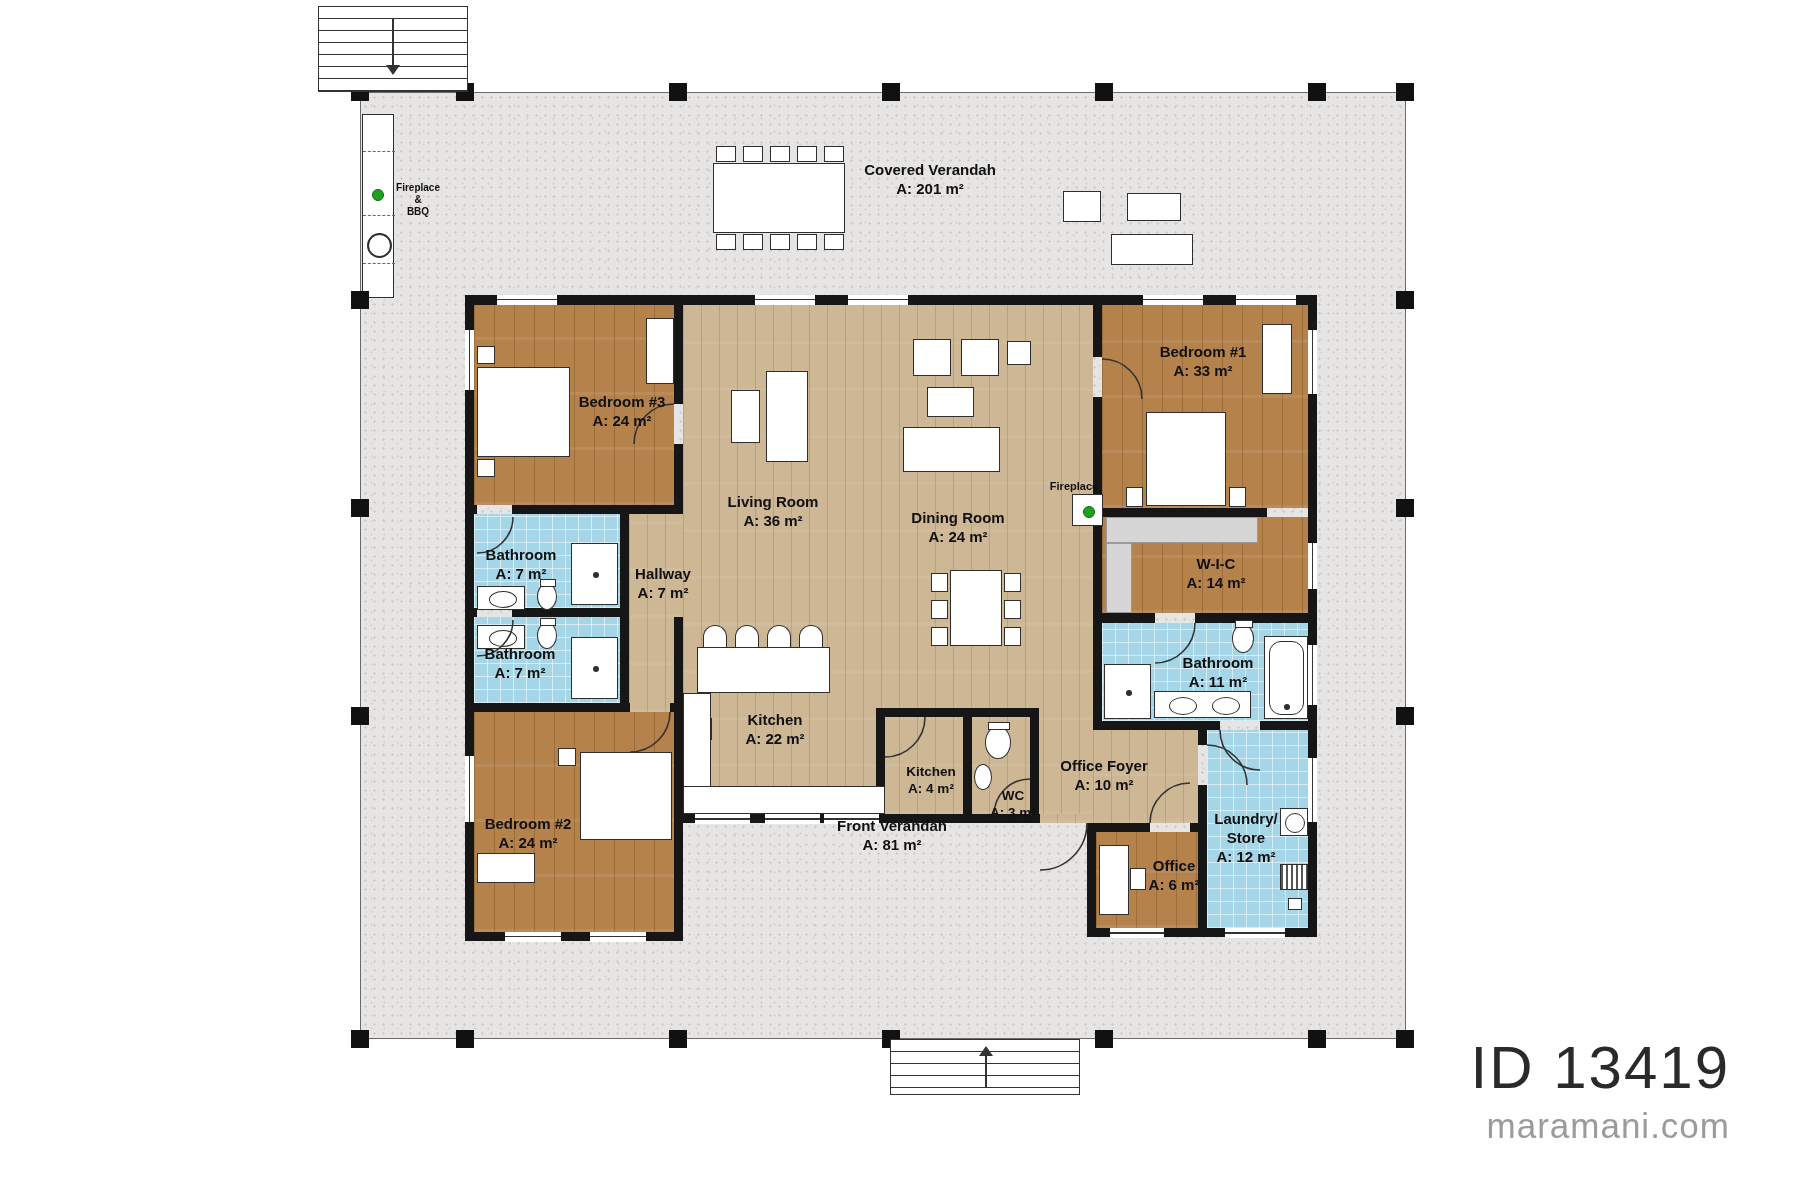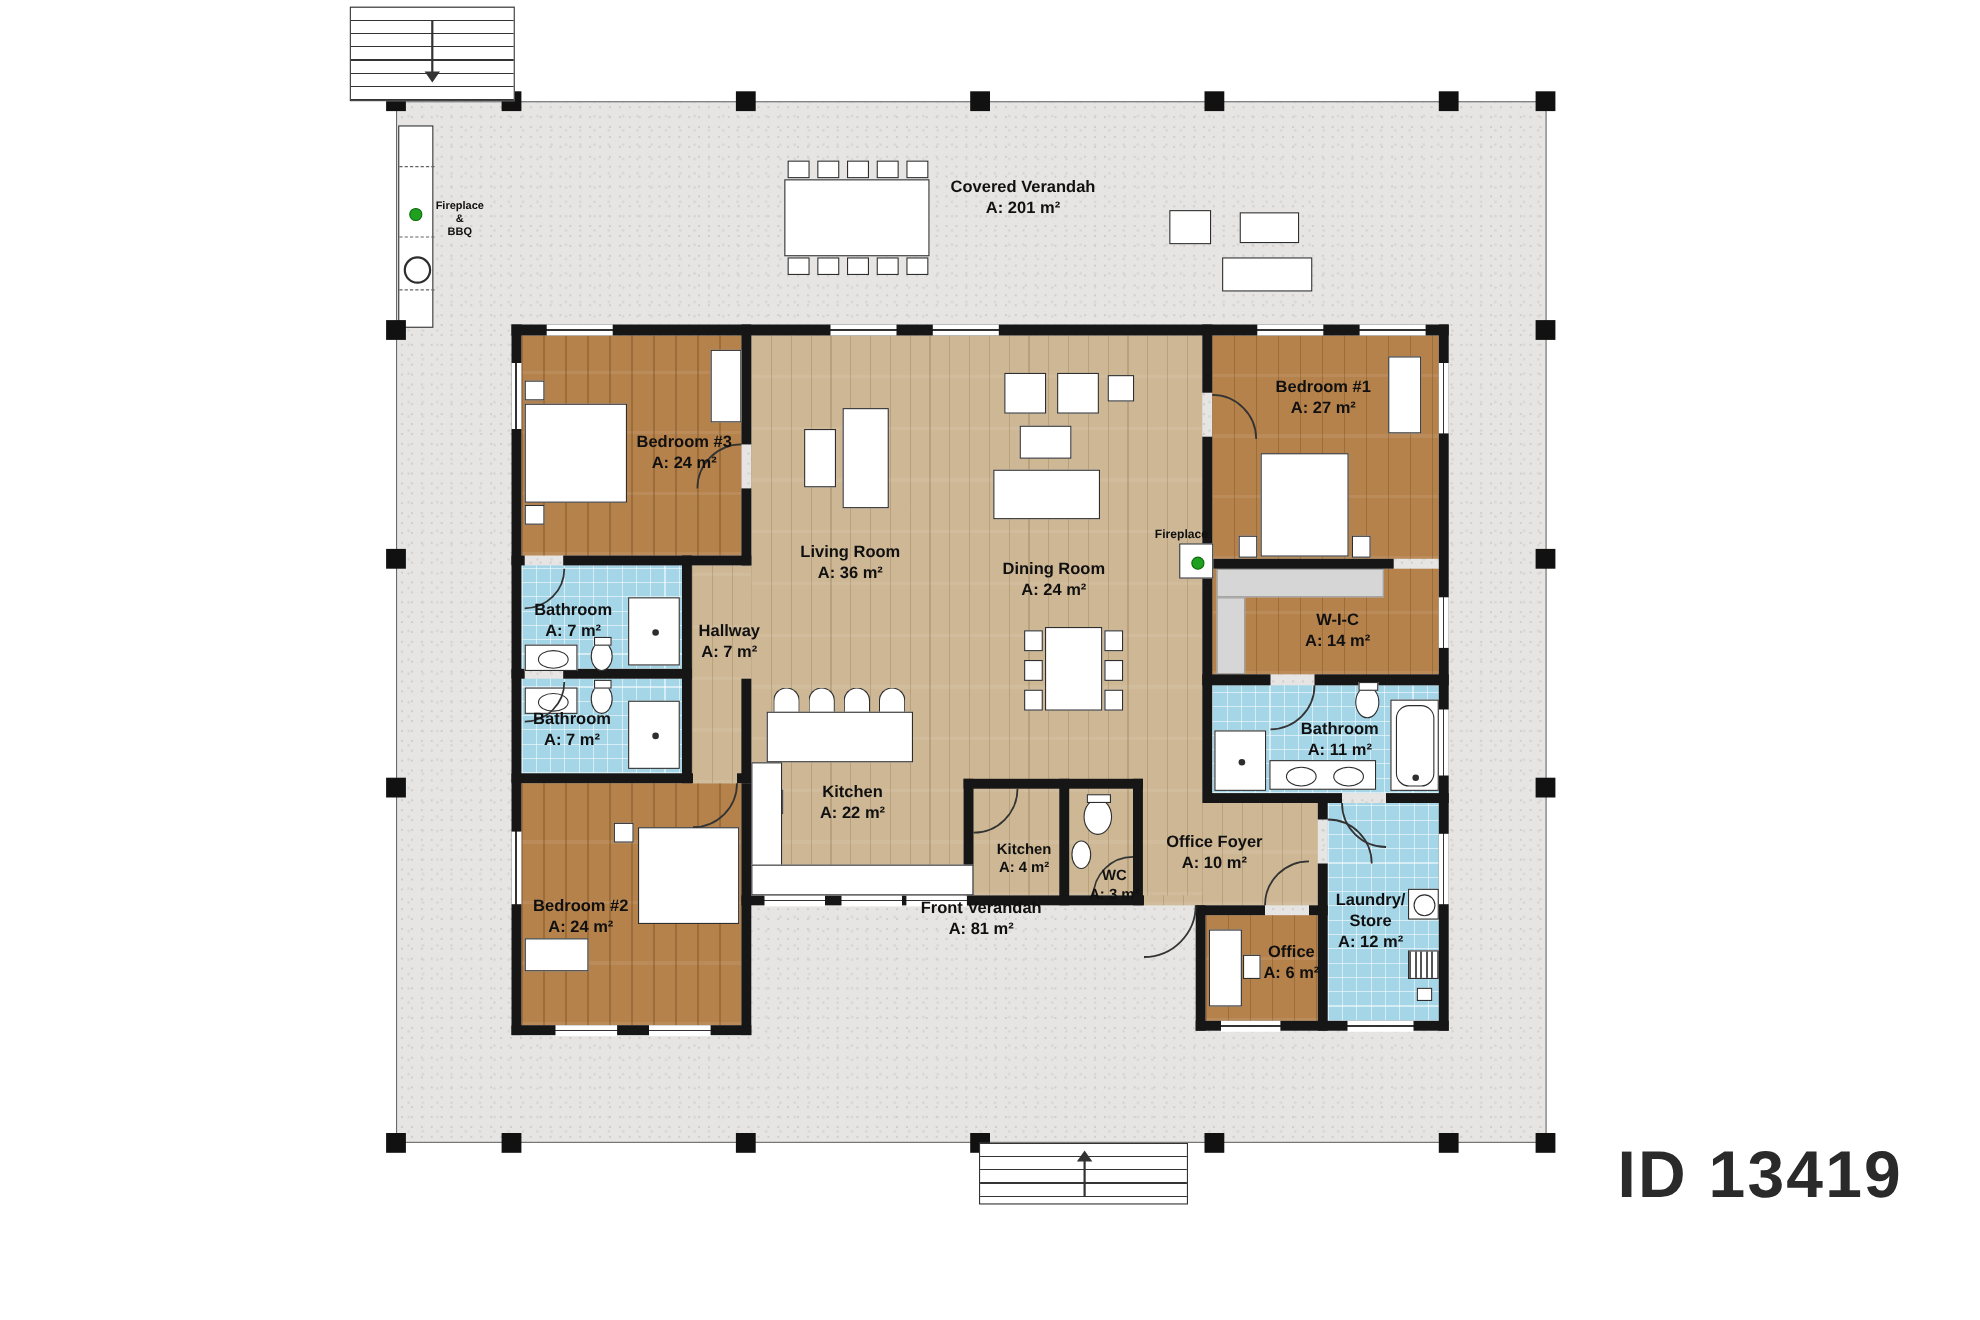--- a/index.html
+++ b/index.html
@@ -53,21 +53,21 @@
   .rlabel{position:absolute;transform:translate(-50%,-50%);text-align:center;font-weight:bold;
     font-size:15px;line-height:1.25;color:#101010;white-space:nowrap;z-index:30;}
   .rlabel.wrap{white-space:normal;width:92px;}
   .rlabel.sm{font-size:13.5px;}
   .slabel{position:absolute;transform:translate(-50%,-50%);text-align:center;font-weight:bold;
     font-size:11px;color:#101010;white-space:nowrap;z-index:30;}
   .xslabel{position:absolute;transform:translate(-50%,-50%);text-align:center;font-weight:bold;
     font-size:10px;line-height:1.2;color:#101010;z-index:30;}
   .brand-title{position:absolute;left:48px;top:1068px;font-size:60px;font-weight:300;
     letter-spacing:3px;color:#1d1d1d;z-index:40;}
-  .brand-id{position:absolute;right:70px;top:1033px;font-size:60px;font-weight:700;
+  .brand-id{position:absolute;right:70px;top:1033px;font-size:60px;font-weight:400;
     letter-spacing:2px;color:#2a2a2a;text-align:center;z-index:40;}
   .brand-site{position:absolute;right:70px;top:1106px;font-size:35px;font-weight:400;
     letter-spacing:1px;color:#9b9b9b;text-align:right;z-index:40;}
 </style>
 </head>
 <body>
 
 <div id="plan">
     <div class="furn" style="left: 362px; top: 114px; width: 32px; height: 184px;">
       <i class="fbdash" style="left: 0px; top: 36px; width: 32px; height: 0px;"></i>
@@ -308,21 +308,21 @@
   <div class="rlabel" style="left:773px;top:512px">
     <div>Living Room</div>
     <div>A: 36 m²</div>
   </div>
   <div class="rlabel" style="left:958px;top:528px">
     <div>Dining Room</div>
     <div>A: 24 m²</div>
   </div>
   <div class="rlabel" style="left:1203px;top:362px">
     <div>Bedroom #1</div>
-    <div>A: 27 m²</div>
+    <div>A: 33 m²</div>
   </div>
   <div class="rlabel" style="left:1216px;top:574px">
     <div>W-I-C</div>
     <div>A: 14 m²</div>
   </div>
   <div class="rlabel" style="left:1218px;top:673px">
     <div>Bathroom</div>
     <div>A: 11 m²</div>
   </div>
   <div class="rlabel" style="left:521px;top:565px">
@@ -367,13 +367,14 @@
   </div>
 
   <div class="slabel" style="left:1074px;top:486px">Fireplace</div>
   <div class="xslabel" style="left:418px;top:200px">
     <div>Fireplace</div>
     <div>&amp;</div>
     <div>BBQ</div>
   </div>
 
   <div class="brand-id">ID 13419</div>
+  <div class="brand-site">maramani.com</div>
 </div>
 
 </body></html>

